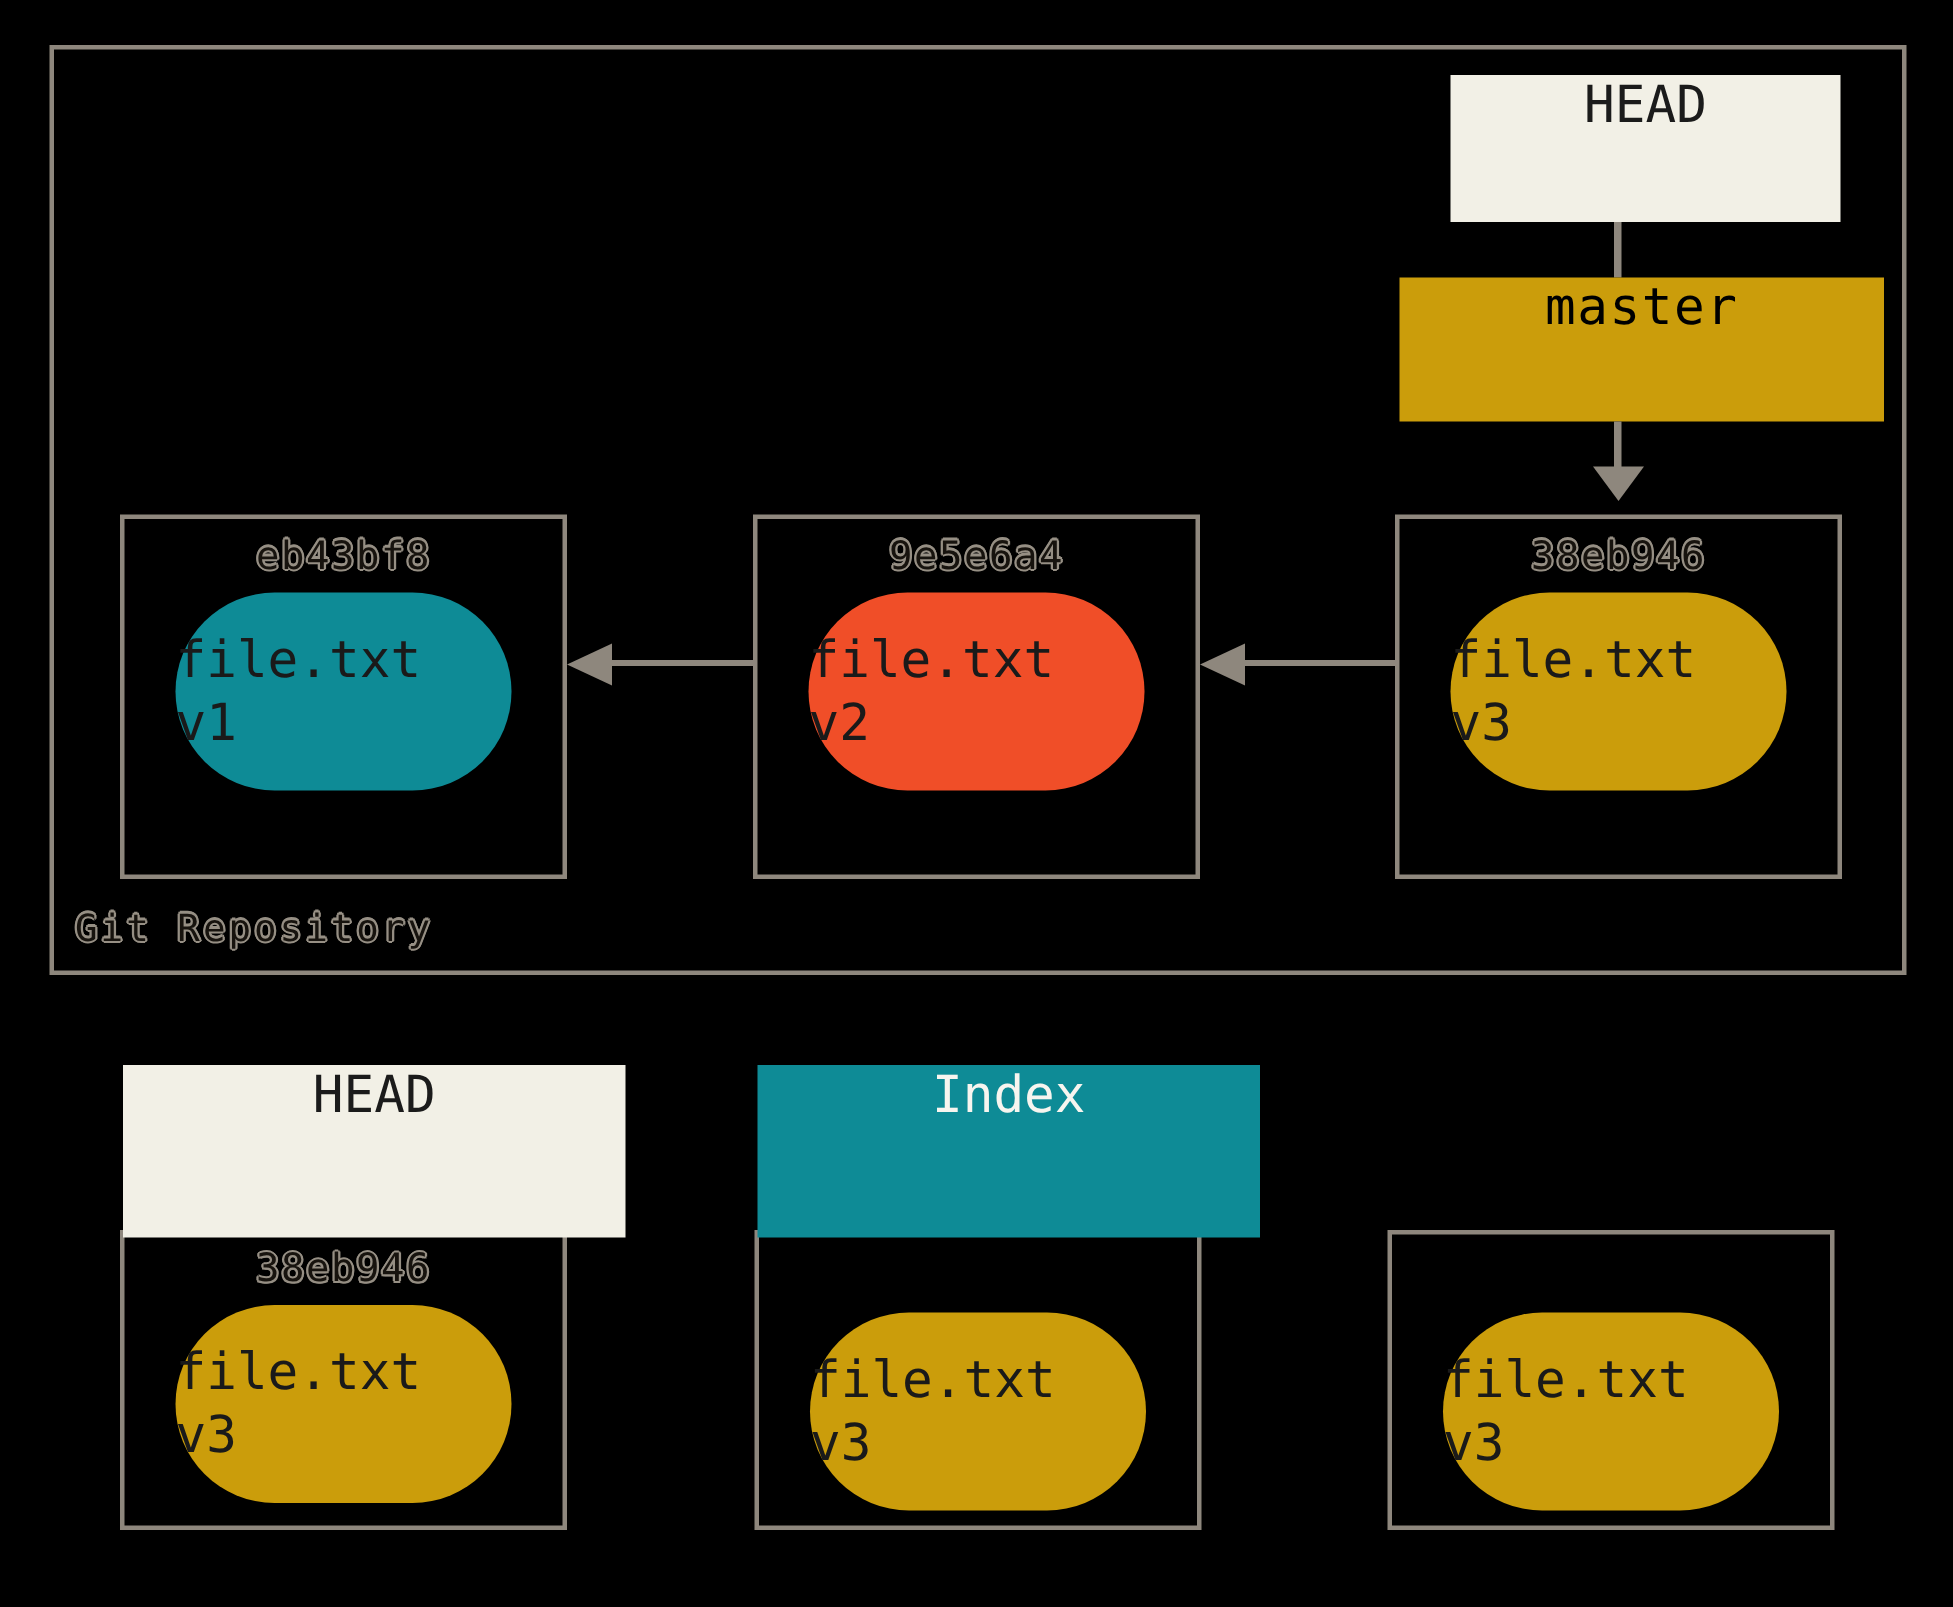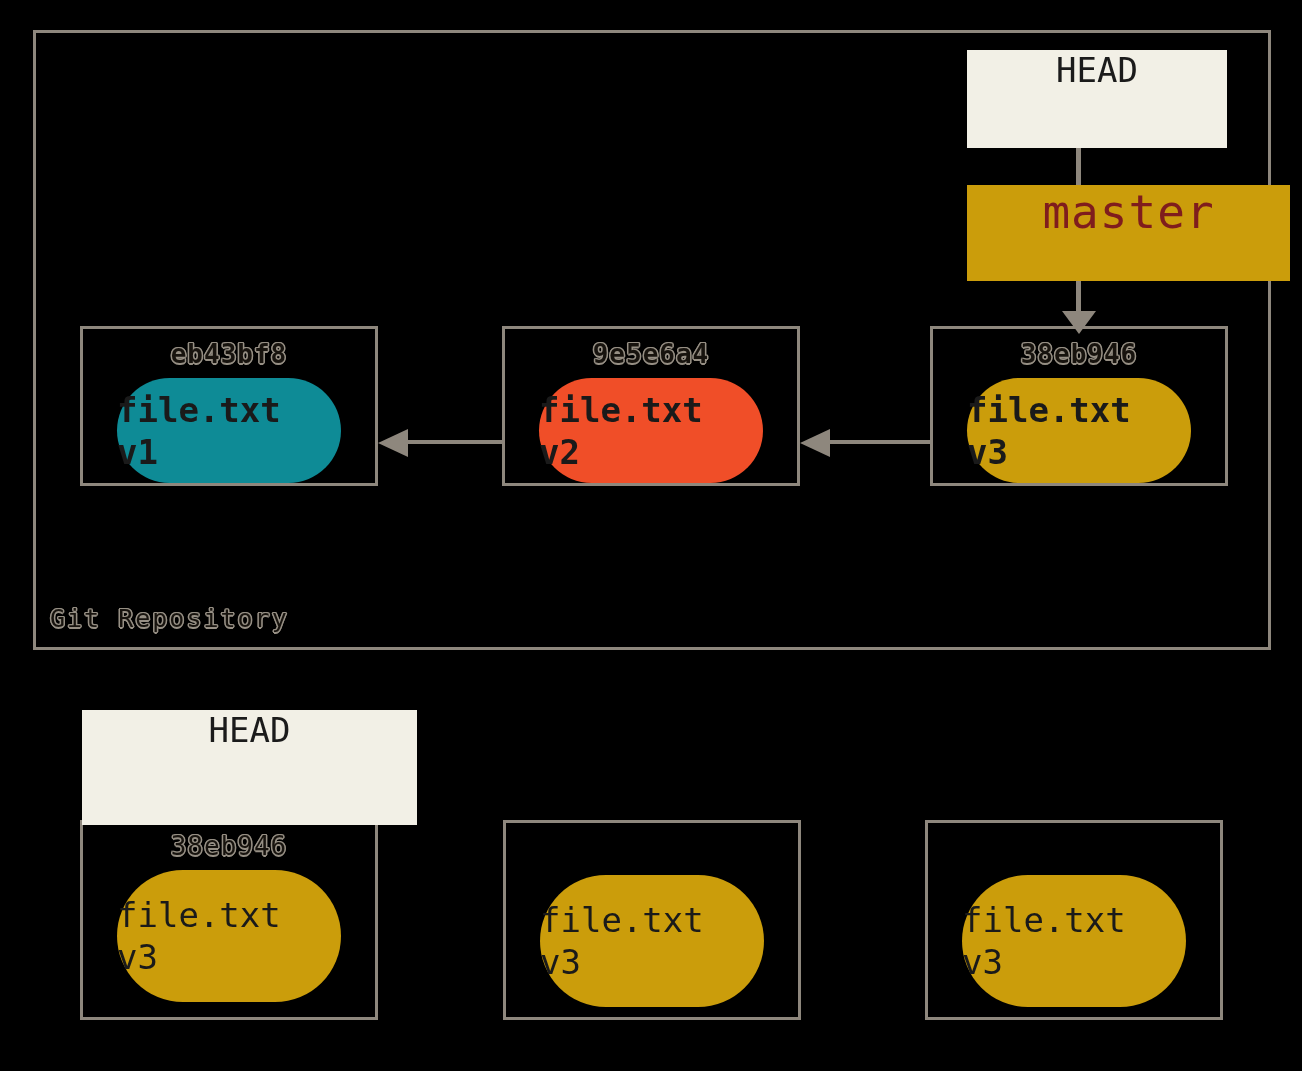--- a/index.html
+++ b/index.html
@@ -16,32 +16,32 @@
   .repo-label {
     left:50px; top:604px; font-size:25px; letter-spacing:2px;
     color:#17130e;
     text-shadow:-1.5px 0 0 #968f84, 1.5px 0 0 #968f84, 0 -1.5px 0 #968f84,
                  0 1.5px 0 #968f84, -1px -1px 0 #968f84, 1px 1px 0 #968f84,
                  1px -1px 0 #968f84, -1px 1px 0 #968f84;
   }
 
   
   .head-ref   { left:948px; top:50px;  width:260px; height:98px; color:#1b1b1b; font-size:34px; }
-  .master-ref { left:948px; top:185px; width:323px; height:96px; color:#7f1d1d; font-size:46px; letter-spacing:1px; }
+  .master-ref { left:914px; top:185px; width:323px; height:96px; color:#000000; font-size:34px; letter-spacing:1px; }
   .vline { width:5px; background:#8e877d; }
   .vline-head   { left:1076px; top:148px; height:37px; }
   .vline-master { left:1076px; top:281px; height:31px; }
   .arrow-down {
     left:1062px; top:311px; width:0; height:0;
     border-left:17px solid transparent; border-right:17px solid transparent;
     border-top:23px solid #8e877d;
   }
 
   
-  .commit-box { top:326px; width:298px; height:160px; display:flex; flex-direction:column; align-items:center;font-weight:bold; }
+  .commit-box { top:343px; width:298px; height:243px; display:flex; flex-direction:column; align-items:center; }
   .hash-text {
     margin-top:10px; font-size:26px; letter-spacing:1px;
     color:#17130e;
     text-shadow:-1.5px 0 0 #968f84, 1.5px 0 0 #968f84, 0 -1.5px 0 #968f84,
                  0 1.5px 0 #968f84, -1px -1px 0 #968f84, 1px 1px 0 #968f84,
                  1px -1px 0 #968f84, -1px 1px 0 #968f84;
   }
   .pill {
     width:224px; height:132px; border-radius:66px; margin-top:9px;
     display:flex; flex-direction:column; justify-content:center;
@@ -117,20 +117,23 @@
     <span class="header-title">HEAD</span>
   </div>
   <div class="abs bordered area-box" style="left:80px">
     <div class="hash-text">38eb946</div>
     <div class="pill" style="background-color: rgb(203, 157, 11);">
       <span>file.txt</span>
       <span>v3</span>
     </div>
   </div>
 
+  <div class="abs center area-header" style="left: 486px; color: rgb(247, 245, 239); background-color: rgb(14, 139, 150);">
+    <span class="header-title">Index</span>
+  </div>
   <div class="abs bordered area-box" style="left:503px">
     <div class="pill pill-solo" style="background-color: rgb(203, 157, 11);">
       <span>file.txt</span>
       <span>v3</span>
     </div>
   </div>
 
   <div class="abs bordered area-box" style="left:925px">
     <div class="pill pill-solo" style="background-color: rgb(203, 157, 11);">
       <span>file.txt</span>

